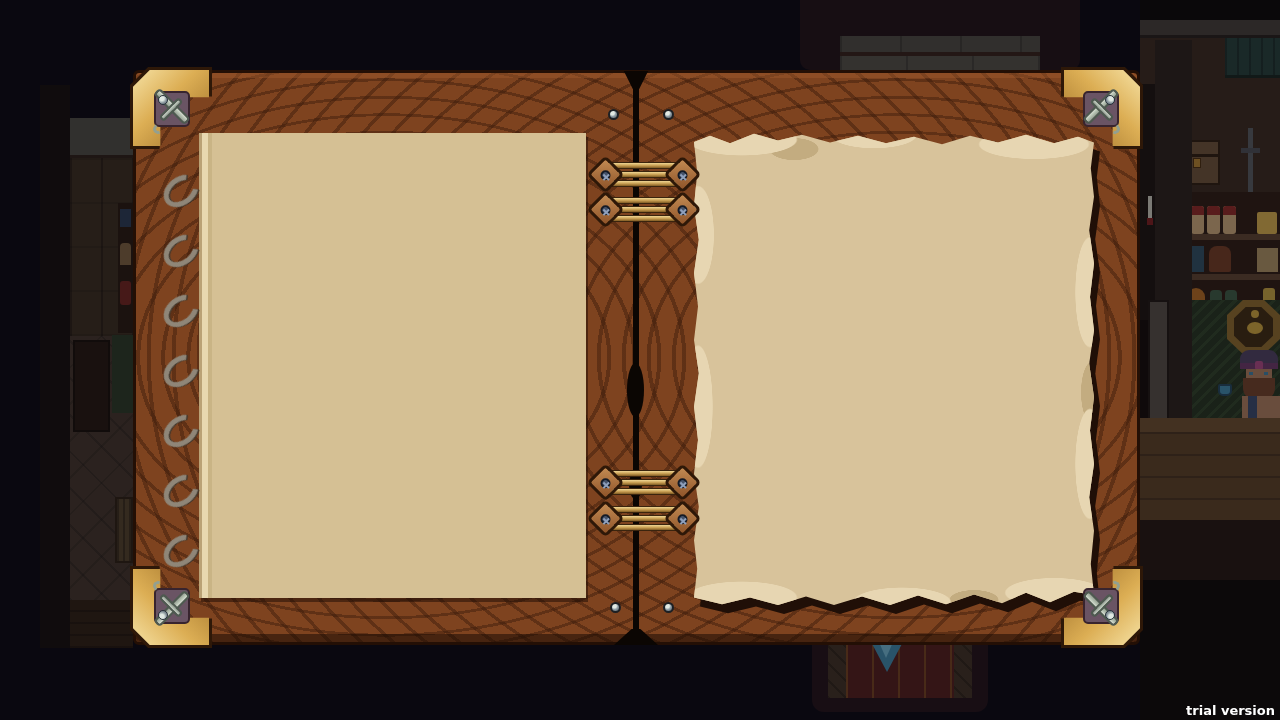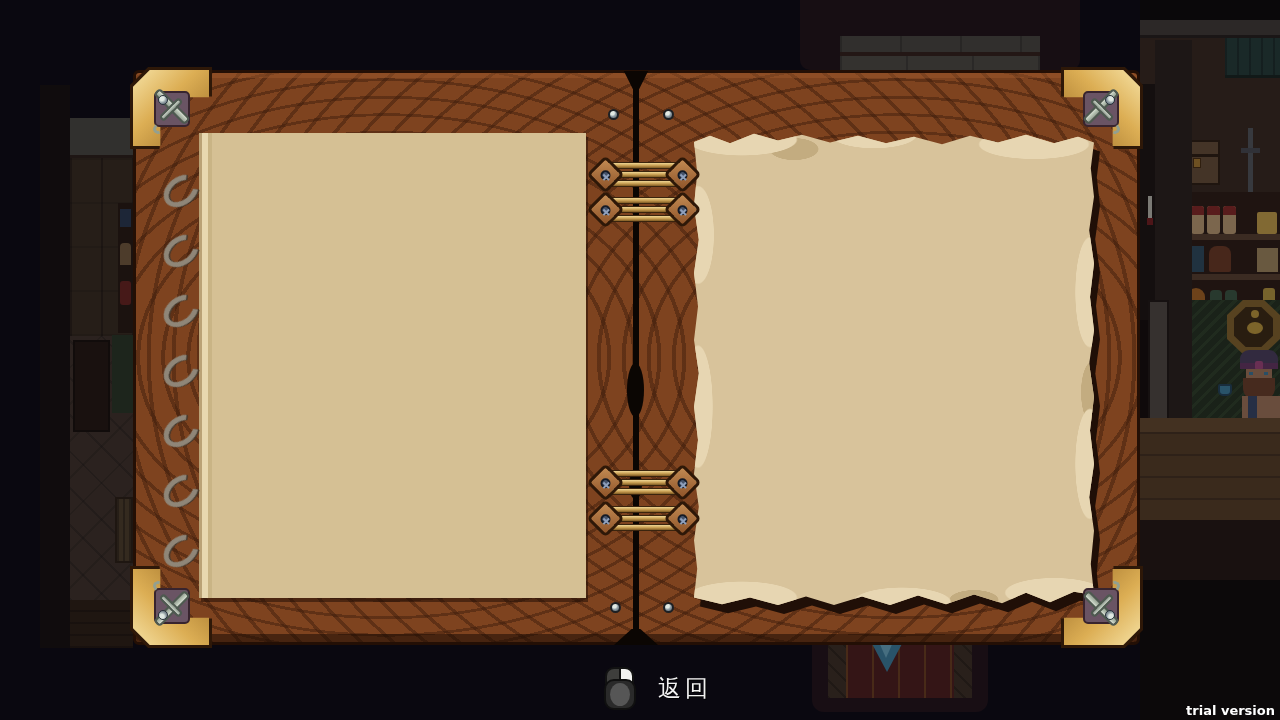--- a/index.html
+++ b/index.html
@@ -412,25 +412,16 @@
       <div class="abs cap-shadow"></div>
       <div class="abs cap"></div>
       <div class="abs plate"></div>
       <div class="abs sword-blade"></div>
       <div class="abs sword-guard"></div>
       <div class="abs sword-hook"></div>
       <div class="abs rivet"></div>
     </div>
   </div>
 
-  <div class="abs" id="back-hint">
-    <div class="abs" id="mouse-icon">
-      <div class="abs mouse-left"></div>
-      <div class="abs mouse-right"></div>
-      <div class="abs mouse-body"></div>
-      <div class="abs mouse-pad"></div>
-    </div>
-    <div class="abs" id="back-label">返回</div>
-  </div>
 
   <div class="abs" id="watermark">trial version</div>
 
 </div>
 
 </body></html>

